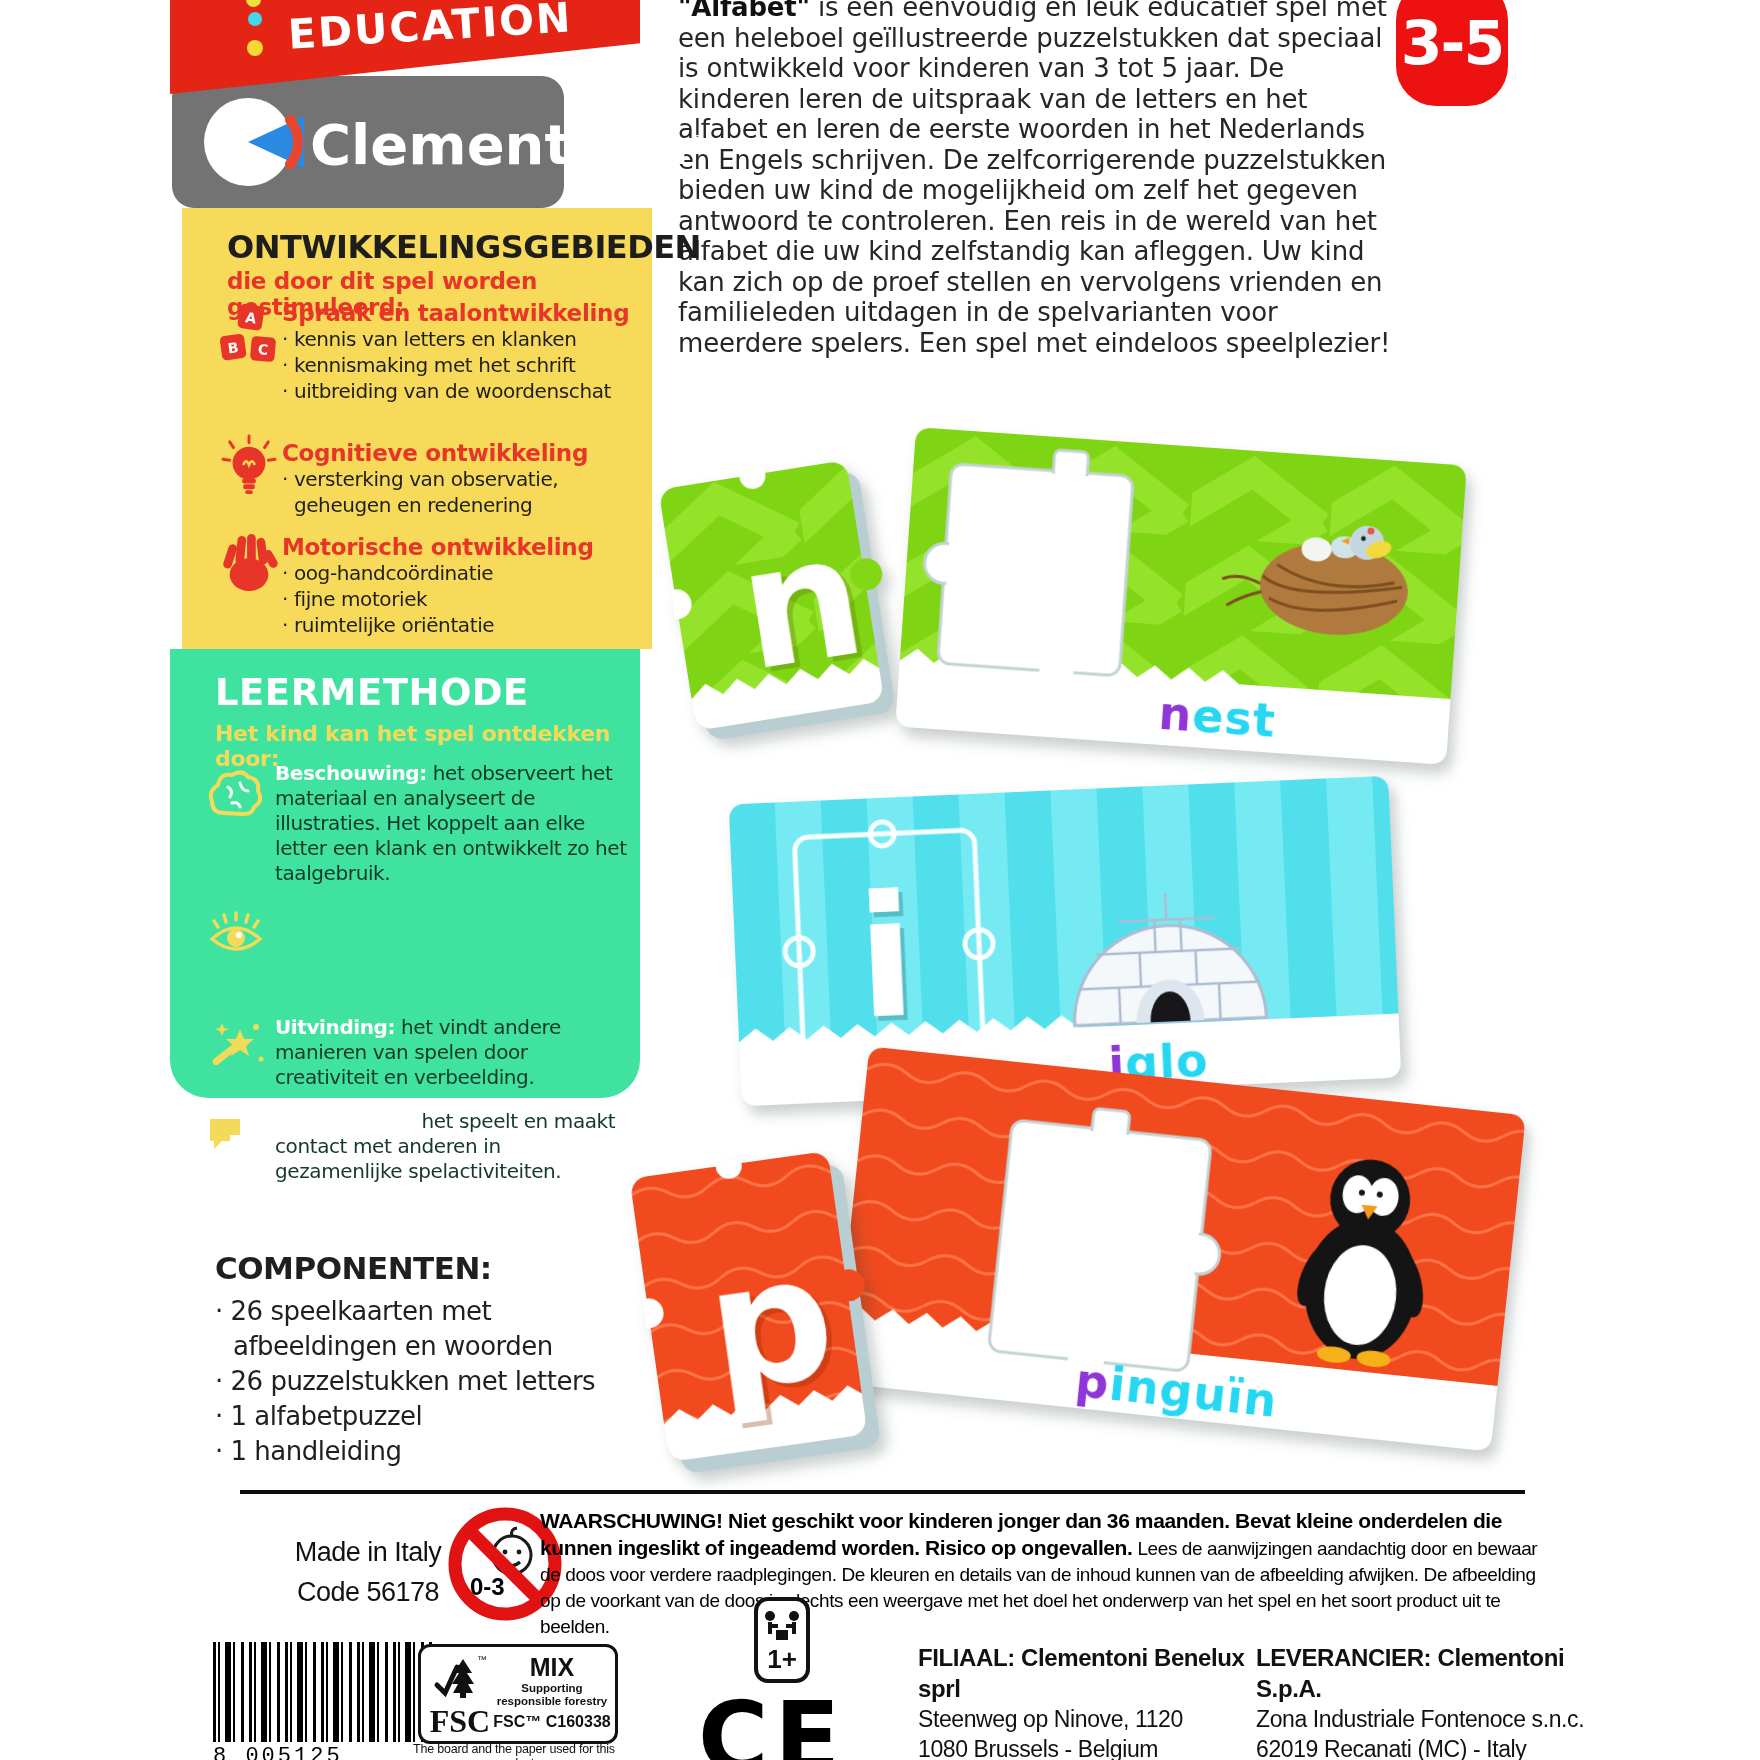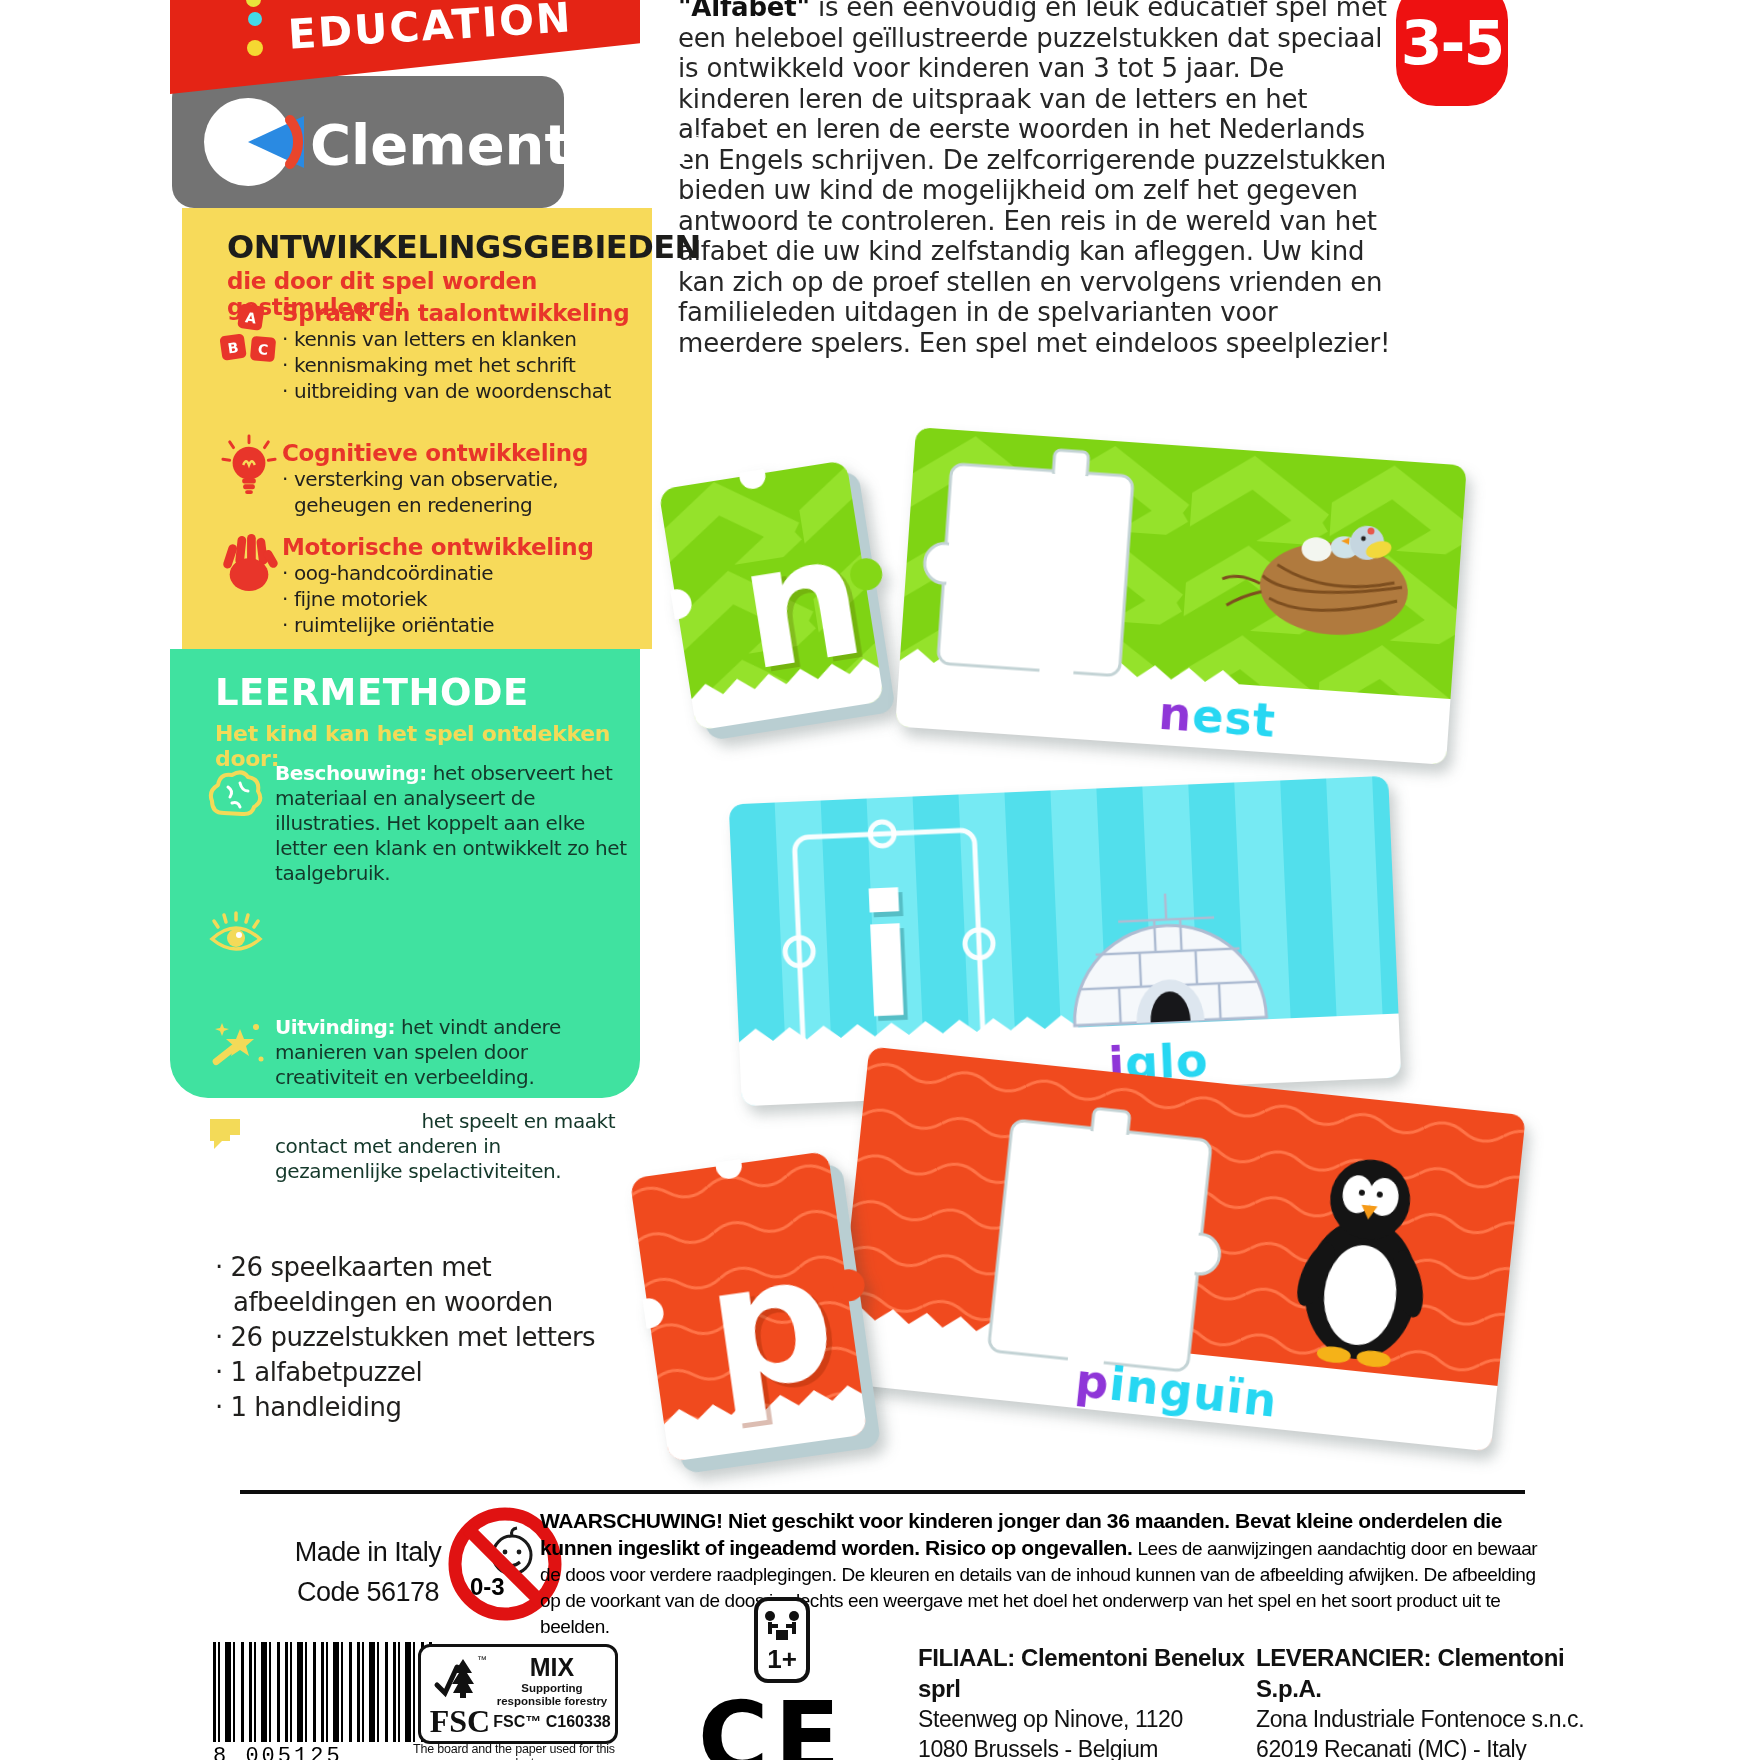--- a/index.html
+++ b/index.html
@@ -204,20 +204,21 @@
     <svg class="met-icon" style="top:462px;" viewBox="0 0 60 60">
       <path d="M4,8 h30 v22 h-18 l-8,8 v-8 h-4 Z" fill="#f3da58"></path>
       <path d="M24,24 h30 v20 h-6 v7 l-8,-7 h-16 Z" fill="#fff" stroke="#3fe2a0" stroke-width="0"></path>
     </svg>
     <div class="met-sec" style="top:460px;">
       <b>Uitwisseling:</b><span> het speelt en maakt contact met anderen in gezamenlijke spelactiviteiten.</span>
     </div>
   </div>
 
   <div class="abs components">
+    <h2>COMPONENTEN:</h2>
     <div>· 26 speelkaarten met</div>
     <div class="comp-indent">afbeeldingen en woorden</div>
     <div>· 26 puzzelstukken met letters</div>
     <div>· 1 alfabetpuzzel</div>
     <div>· 1 handleiding</div>
   </div>
 
   <div class="abs intro">
     <b>"Alfabet"</b><span> is een eenvoudig en leuk educatief spel met een heleboel geïllustreerde puzzelstukken dat speciaal is ontwikkeld voor kinderen van 3 tot 5 jaar. De kinderen leren de uitspraak van de letters en het alfabet en leren de eerste woorden in het Nederlands en Engels schrijven. De zelfcorrigerende puzzelstukken bieden uw kind de mogelijkheid om zelf het gegeven antwoord te controleren. Een reis in de wereld van het alfabet die uw kind zelfstandig kan afleggen. Uw kind kan zich op de proef stellen en vervolgens vrienden en familieleden uitdagen in de spelvarianten voor meerdere spelers. Een spel met eindeloos speelplezier!</span>
   </div>

